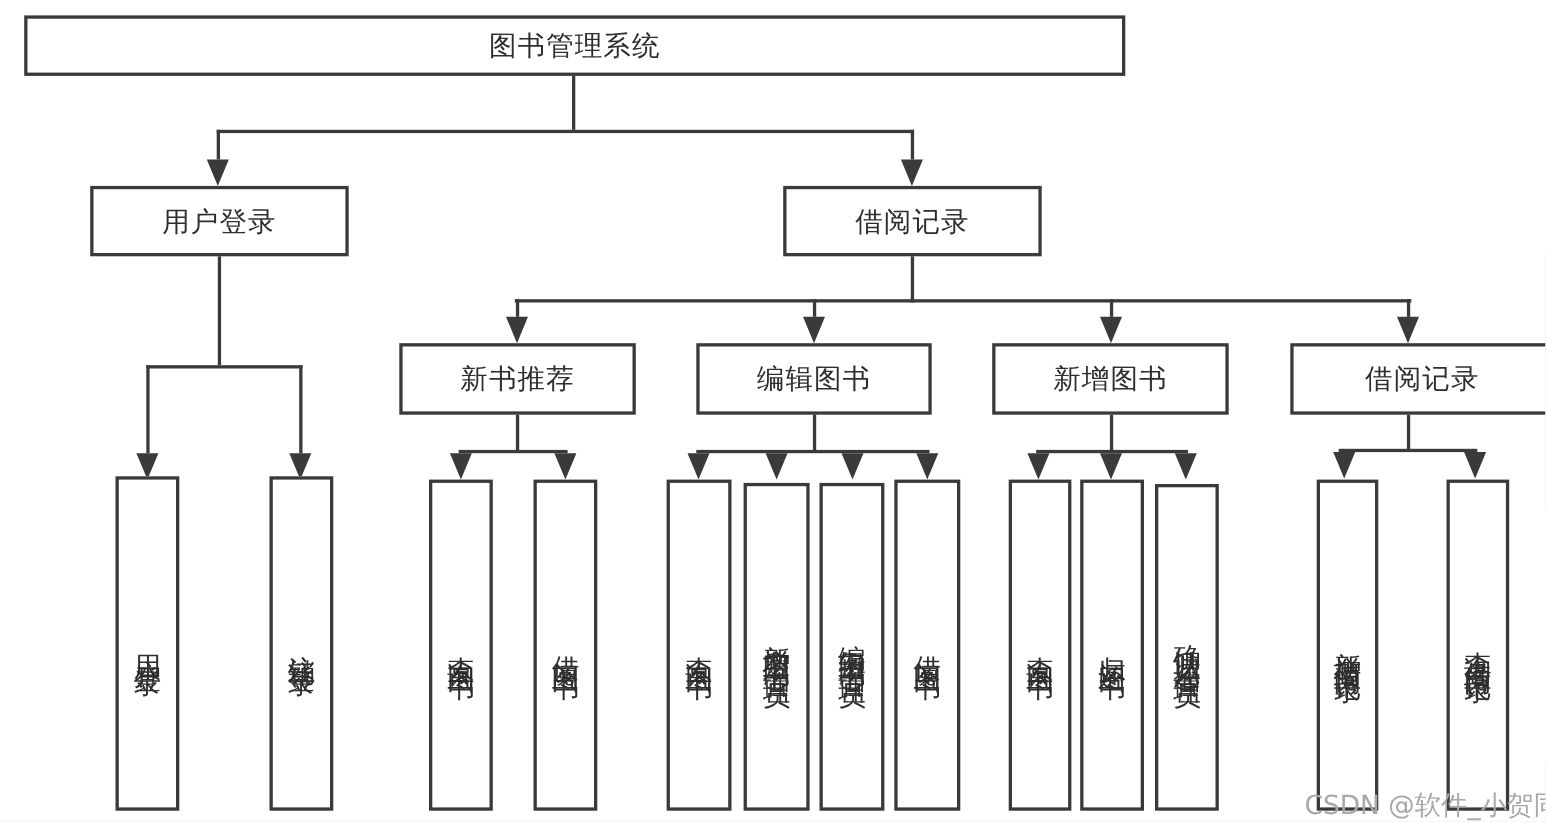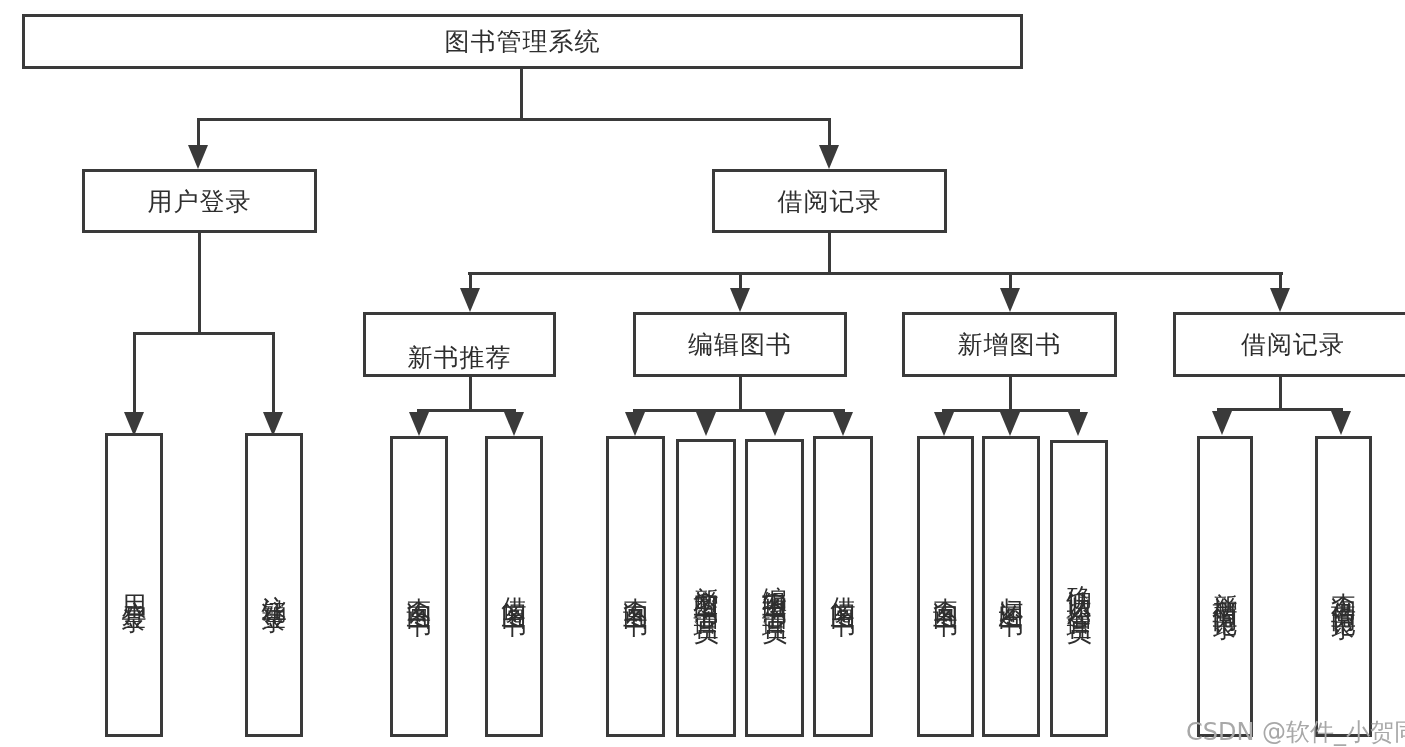--- a/index.html
+++ b/index.html
@@ -104,21 +104,21 @@
   <div class="line" style="left:468px;  top:272px; width:815px; height:3px;"></div>
   <div class="line" style="left:469px;  top:272px; width:3px;   height:16px;"></div>
   <div class="arrow" style="left:460px;  top:288px;"></div>
   <div class="line" style="left:739px;  top:272px; width:3px;   height:16px;"></div>
   <div class="arrow" style="left:730px;  top:288px;"></div>
   <div class="line" style="left:1009px; top:272px; width:3px;   height:16px;"></div>
   <div class="arrow" style="left:1000px; top:288px;"></div>
   <div class="line" style="left:1279px; top:272px; width:3px;   height:16px;"></div>
   <div class="arrow" style="left:1270px; top:288px;"></div>
 
-  <div class="hbox" style="left:363px; top:312px; width:193px; height:65px;align-items:flex-end;">
+  <div class="hbox" style="left:363px; top:312px; width:215px; height:65px;">
     <span>新书推荐</span>
   </div>
   <div class="hbox" style="left:633px; top:312px; width:214px; height:65px;">
     <span>编辑图书</span>
   </div>
   <div class="hbox" style="left:902px; top:312px; width:215px; height:65px;">
     <span>新增图书</span>
   </div>
   <div class="hbox" style="left:1173px; top:312px; width:240px; height:65px;">
     <span>借阅记录</span>

